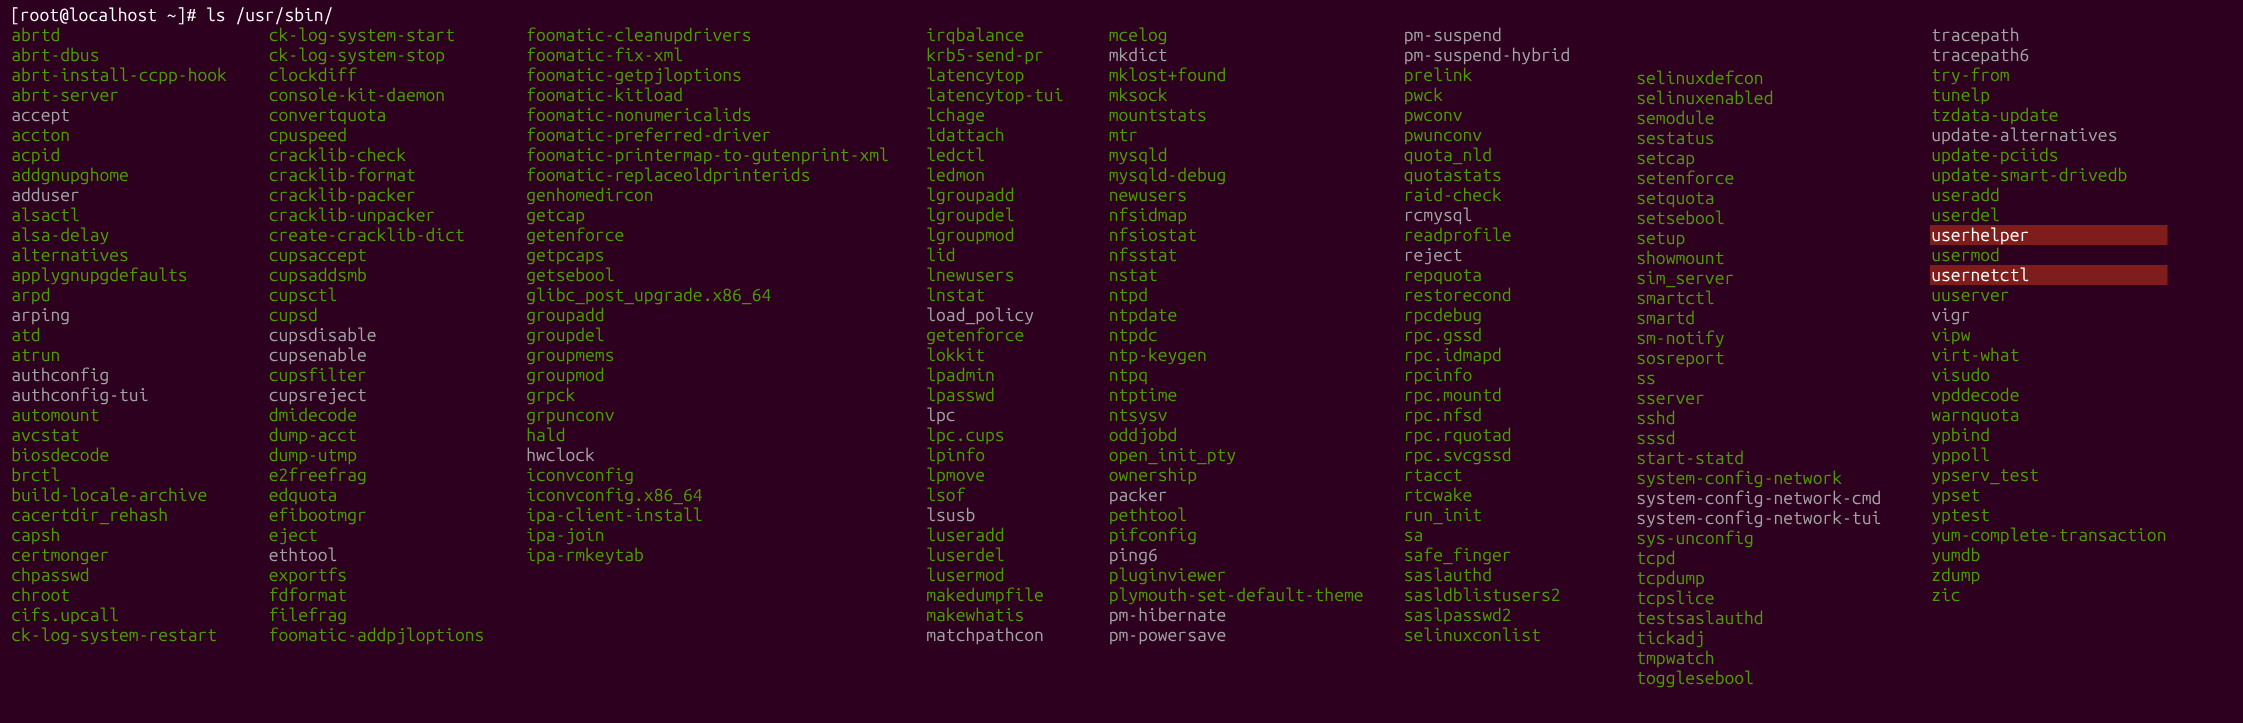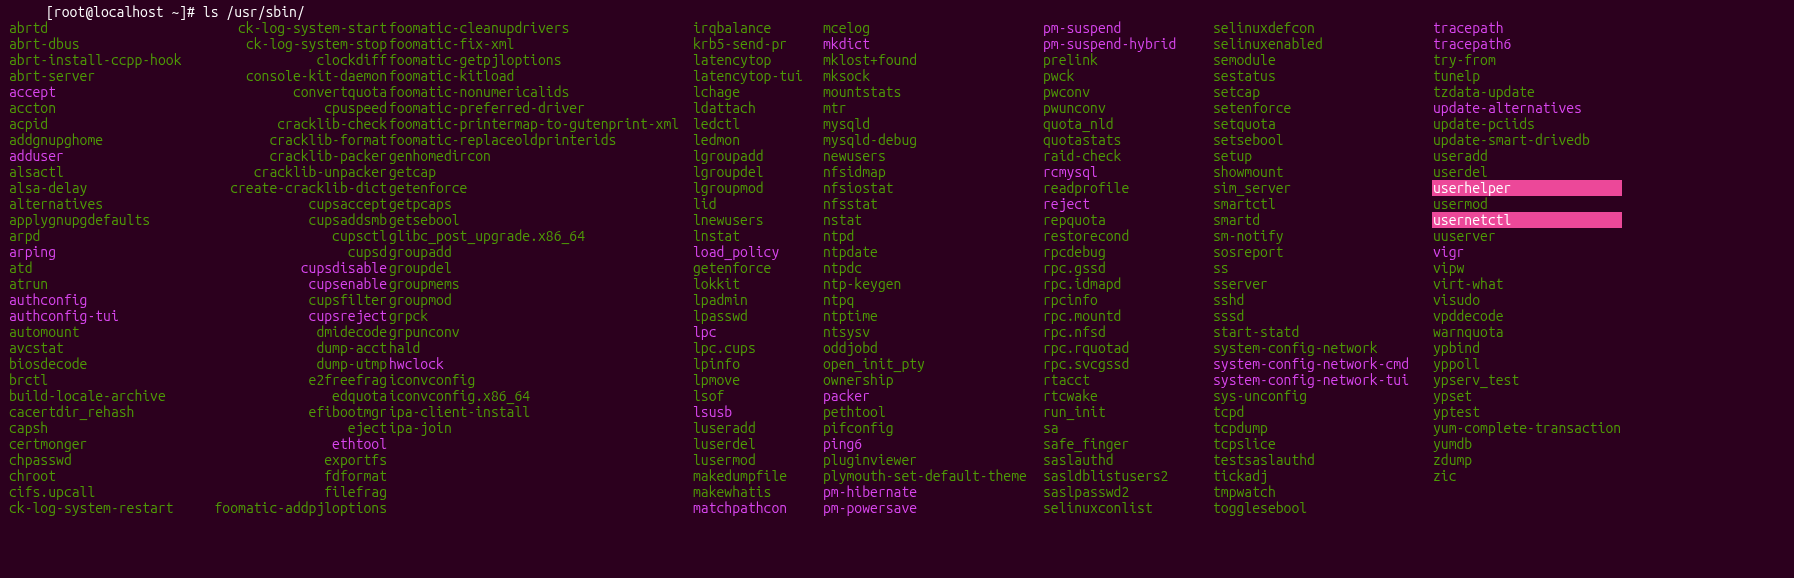--- a/index.html
+++ b/index.html
@@ -6,42 +6,42 @@
     margin: 0;
     padding: 4px 8px;
     background-color: #2c001e;
     font-family: "Ubuntu Mono", "DejaVu Sans Mono", "Courier New", monospace;
     font-size: 14px;
     line-height: 16px;
     color: #ffffff;
     white-space: nowrap;
     overflow: hidden;
   }
-  .prompt { color: #ffffff; margin-left: 38px; }
+  .prompt { color: #ffffff; }
   .prompt .cmd { color: #ffffff; }
   .grid {
     display: flex;
     flex-direction: row;
-    gap: 0;
+    gap: 16px;
   }
   .col {
     display: flex;
     flex-direction: column;
   }
   .c1 { width: 190px; }
-  .c2 { width: 190px; align-items: flex-end; }
+  .c2 { width: 190px; }
   .c3 { width: 304px; }
   .c4 { width: 130px; }
   .c5 { width: 220px; }
   .c6 { width: 170px; }
-  .c7 { width: 220px; }
+  .c7 { width: 220px; margin-top: 34px; }
   .c8 { width: 190px; }
   .green { color: #4e9a06; }
-  .cyan  { color: #d946ef; }
-  .hl    { color: #ffffff; background-color: #ec4899; }
+  .cyan  { color: #a3a3a3; }
+  .hl    { color: #ffffff; background-color: #7f1d1d; }
   .entry { display: inline-block; padding: 0 1px; }
 </style>
 </head>
 <body>
 
 <div>
   <div class="prompt">
     <span>[root@localhost ~]#</span>
     <span class="cmd">ls /usr/sbin/</span>
   </div>
@@ -132,20 +132,21 @@
         <span class="entry green">groupmems</span>
         <span class="entry green">groupmod</span>
         <span class="entry green">grpck</span>
         <span class="entry green">grpunconv</span>
         <span class="entry green">hald</span>
         <span class="entry cyan">hwclock</span>
         <span class="entry green">iconvconfig</span>
         <span class="entry green">iconvconfig.x86_64</span>
         <span class="entry green">ipa-client-install</span>
         <span class="entry green">ipa-join</span>
+        <span class="entry green">ipa-rmkeytab</span>
       </div>
       <div class="col c4">
         <span class="entry green">irqbalance</span>
         <span class="entry green">krb5-send-pr</span>
         <span class="entry green">latencytop</span>
         <span class="entry green">latencytop-tui</span>
         <span class="entry green">lchage</span>
         <span class="entry green">ldattach</span>
         <span class="entry green">ledctl</span>
         <span class="entry green">ledmon</span>

